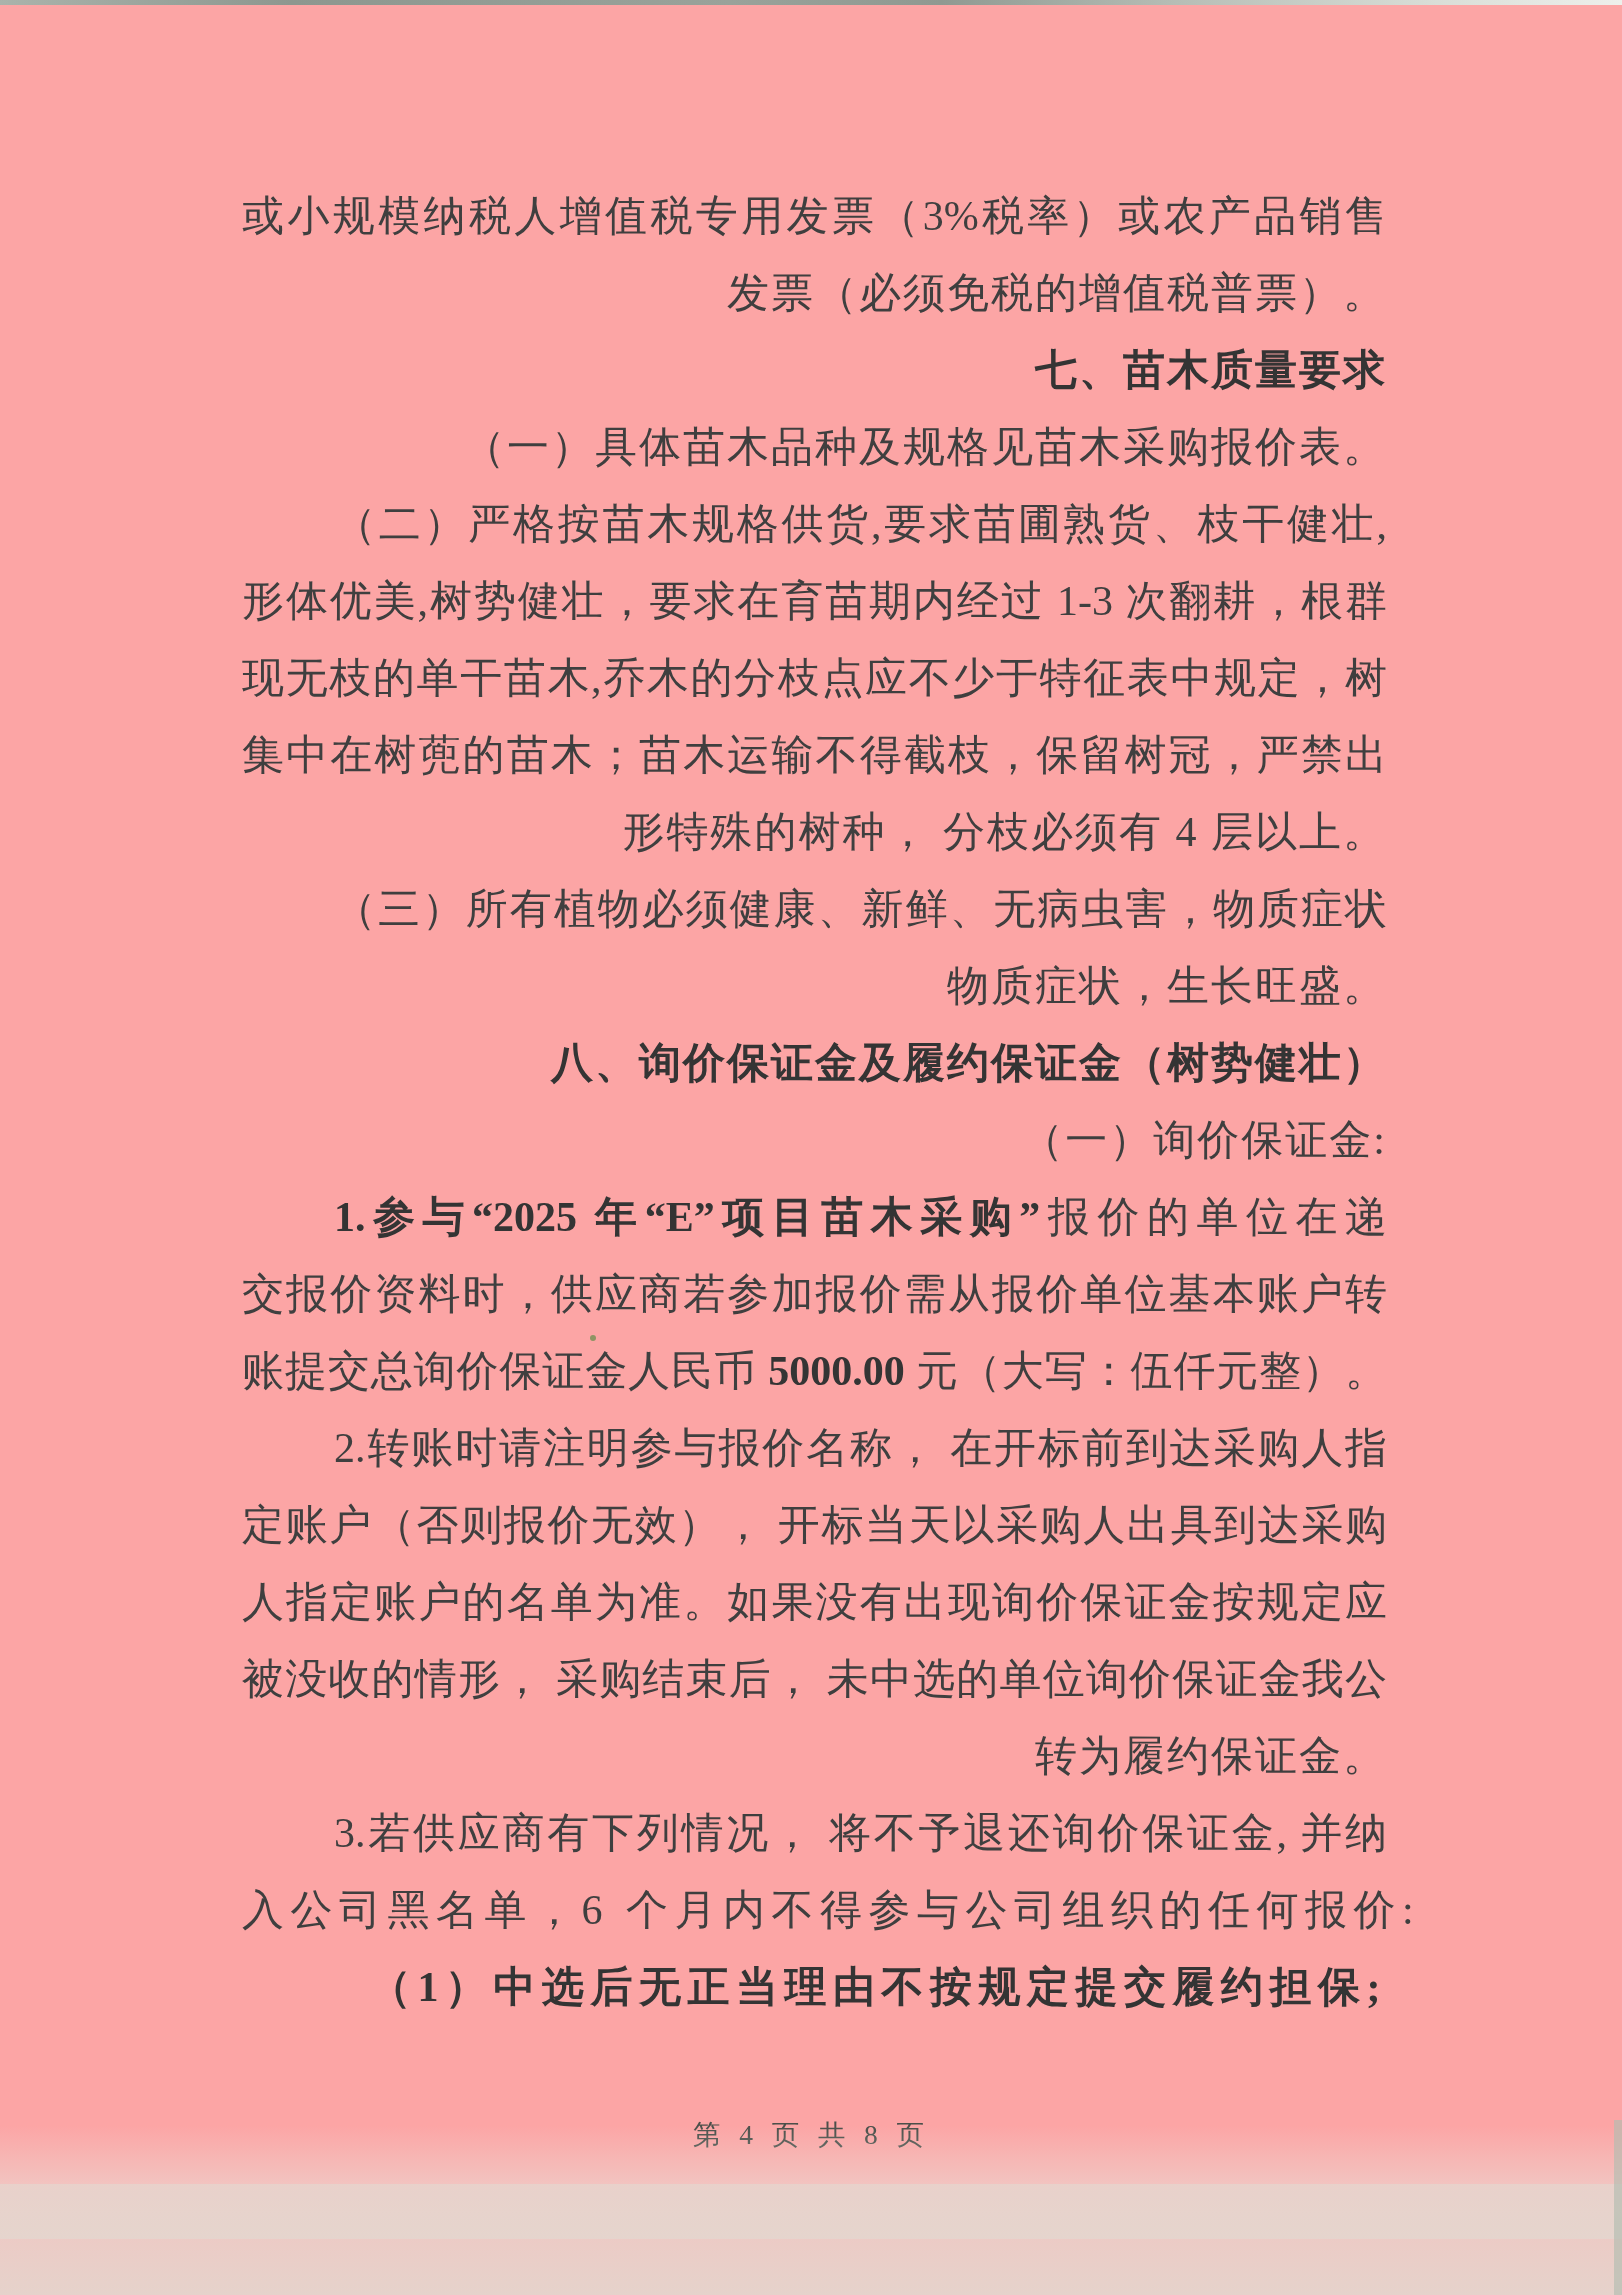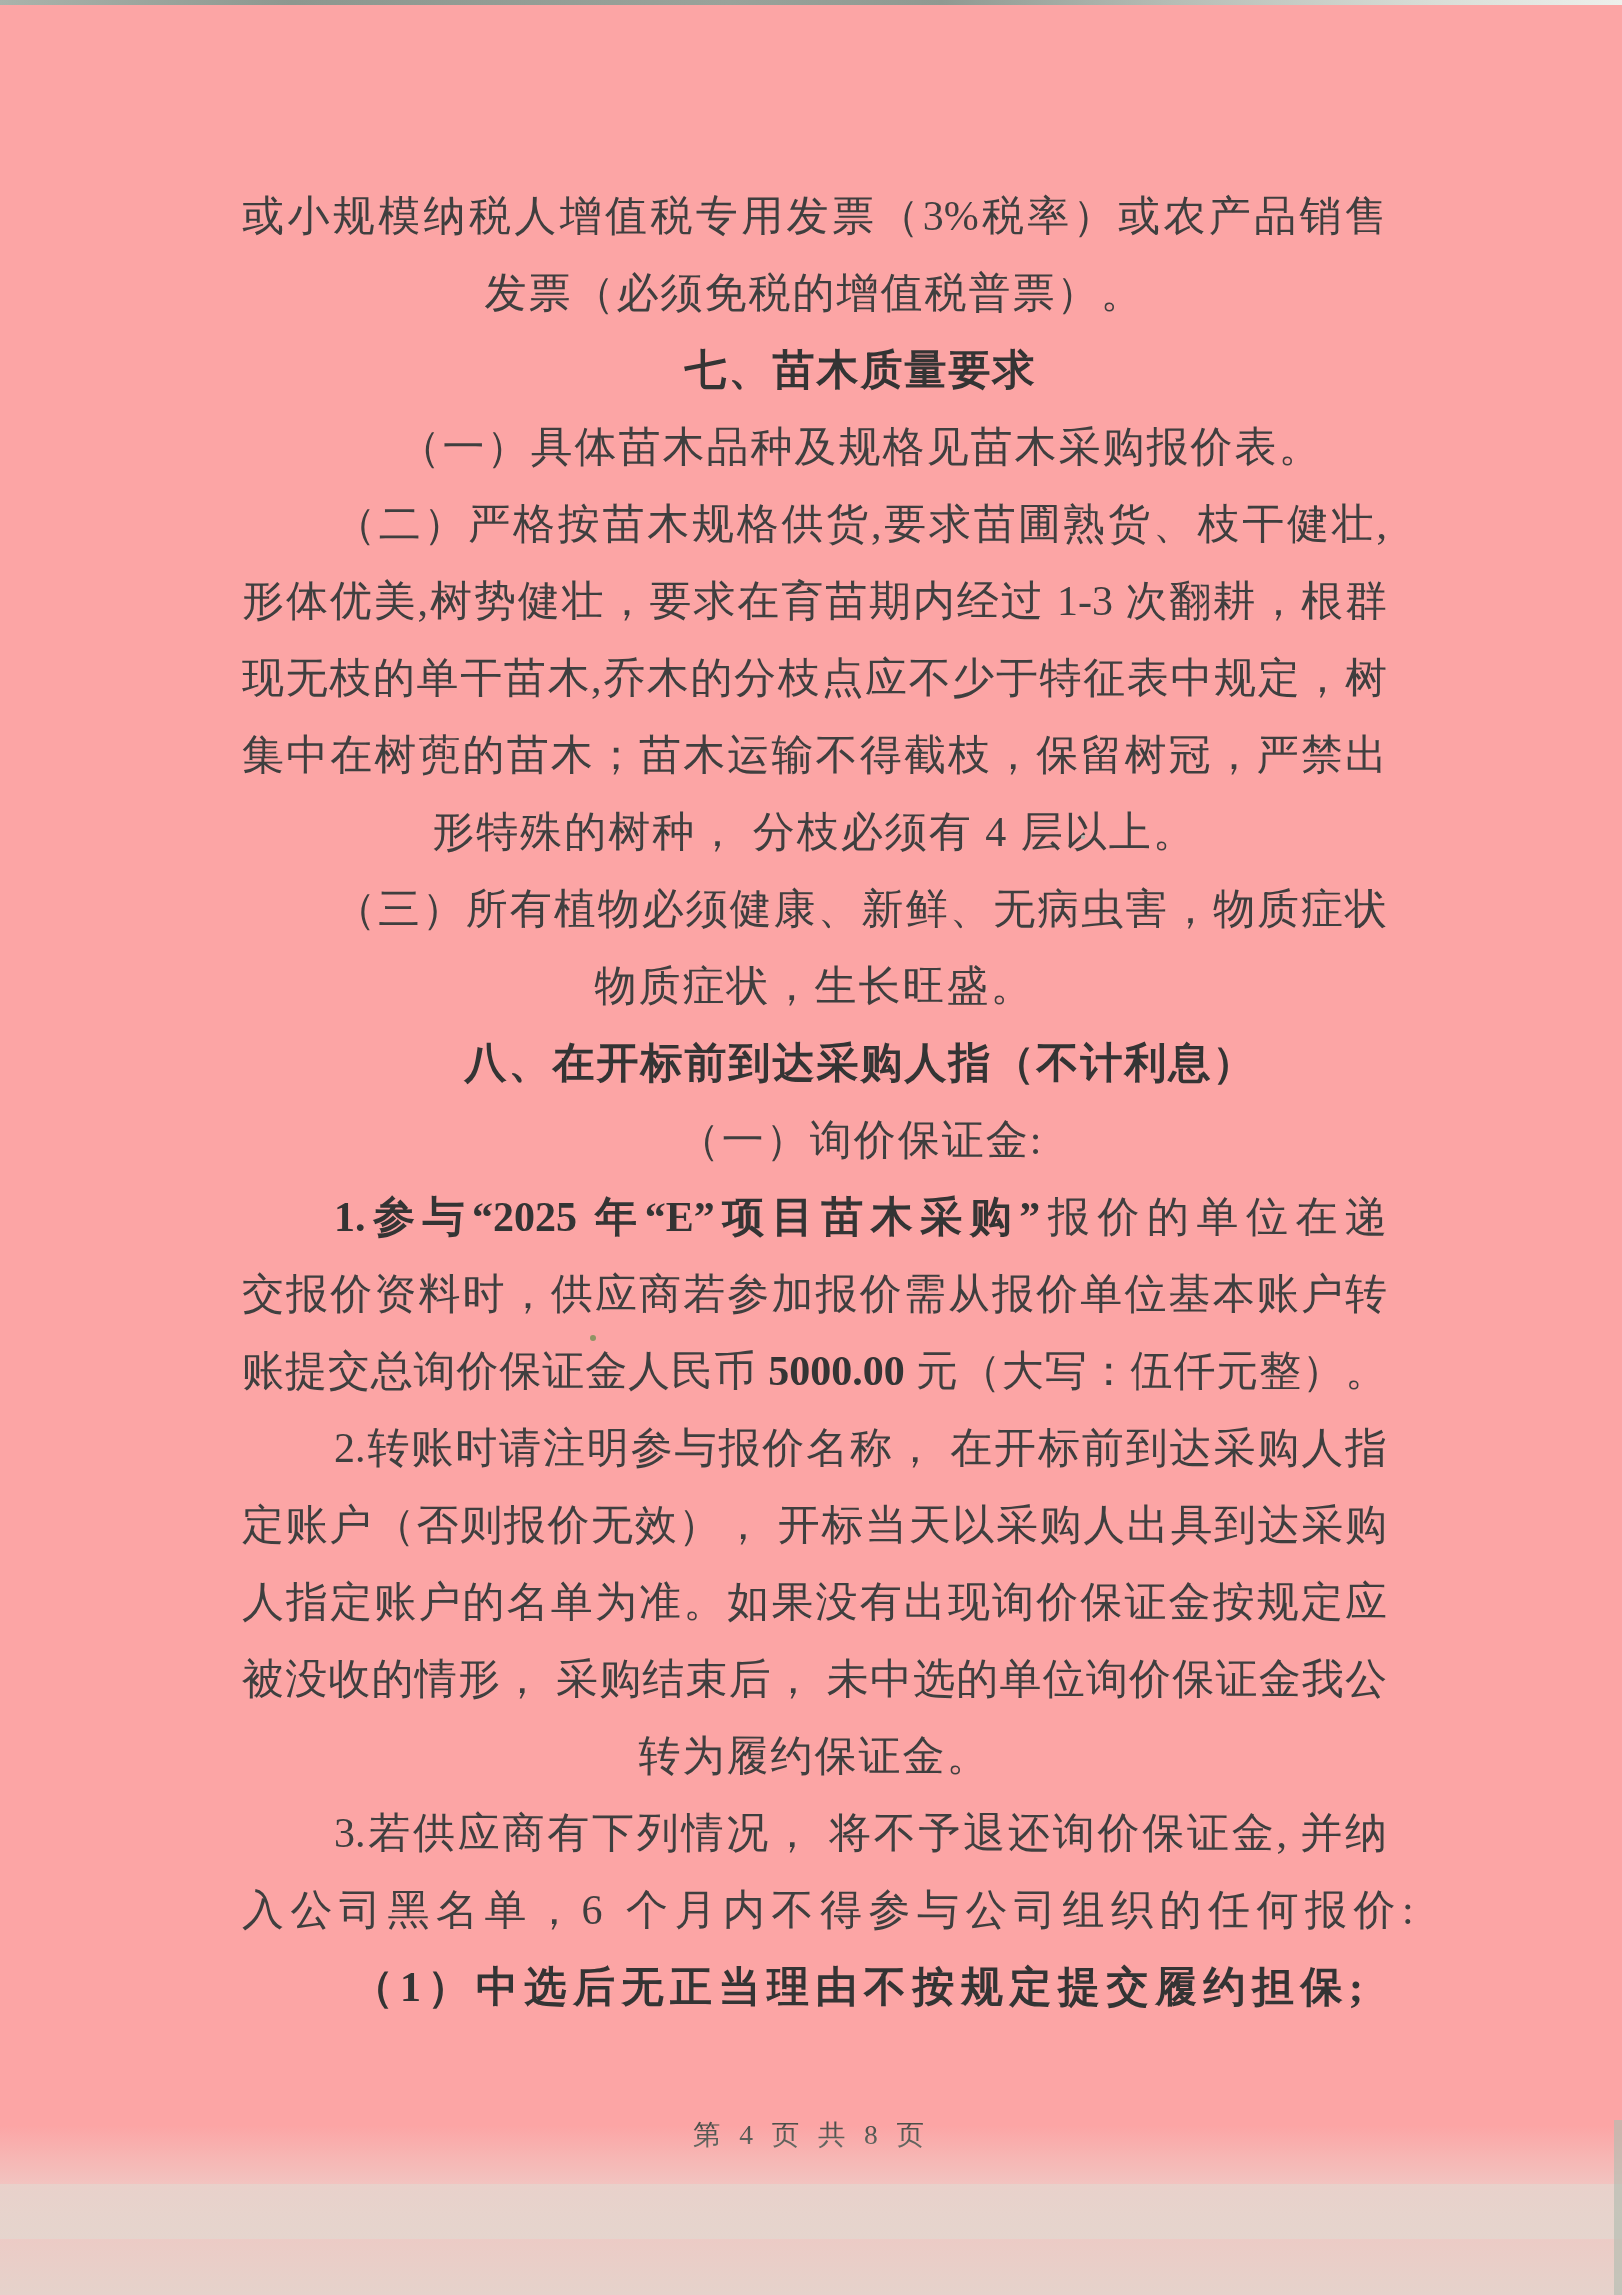--- a/index.html
+++ b/index.html
@@ -49,21 +49,21 @@
     width: 1145px;
   }
 
   .line {
     height: 77px;
     line-height: 77px;
     font-size: 42px;
     color: #3f3f3f;
     letter-spacing: 2px;
     white-space: nowrap;
-    text-align: center;
+    text-align: right;
   }
   .line.fill {
     white-space: normal;
     text-align: justify;
     text-align-last: justify;
     letter-spacing: 0;
   }
   .line.indent { padding-left: 92px; }
   .line.spread { letter-spacing: 6.5px; }
 
@@ -91,21 +91,21 @@
       <div class="line"><span class="seg">发票（必须免税的增值税普票）。</span></div>
       <div class="line indent"><span class="seg bold">七、苗木质量要求</span></div>
       <div class="line indent"><span class="seg">（一）具体苗木品种及规格见苗木采购报价表。</span></div>
       <div class="line indent fill"><span class="seg">（二）严格按苗木规格供货,要求苗圃熟货、枝干健壮,</span></div>
       <div class="line fill"><span class="seg">形体优美,树势健壮，要求在育苗期内经过 1-3 次翻耕，根群</span></div>
       <div class="line fill"><span class="seg">现无枝的单干苗木,乔木的分枝点应不少于特征表中规定，树</span></div>
       <div class="line fill"><span class="seg">集中在树蔸的苗木；苗木运输不得截枝，保留树冠，严禁出</span></div>
       <div class="line"><span class="seg">形特殊的树种， 分枝必须有 4 层以上。</span></div>
       <div class="line indent fill"><span class="seg">（三）所有植物必须健康、新鲜、无病虫害，物质症状</span></div>
       <div class="line"><span class="seg">物质症状，生长旺盛。</span></div>
-      <div class="line indent"><span class="seg bold">八、在开标前到达采购人指（不计利息）</span></div>
+      <div class="line indent"><span class="seg bold">八、询价保证金及履约保证金（树势健壮）</span></div>
       <div class="line indent"><span class="seg">（一）询价保证金:</span></div>
       <div class="line indent fill"><span class="seg bold">1.参与“2025 年“E”项目苗木采购”</span><span class="seg">报价的单位在递</span></div>
       <div class="line fill"><span class="seg">交报价资料时，供应商若参加报价需从报价单位基本账户转</span></div>
       <div class="line fill"><span class="seg">账提交总询价保证金人民币 </span><span class="seg bold">5000.00</span><span class="seg"> 元（大写：伍仟元整）。</span></div>
       <div class="line indent fill"><span class="seg">2.转账时请注明参与报价名称， 在开标前到达采购人指</span></div>
       <div class="line fill"><span class="seg">定账户（否则报价无效）， 开标当天以采购人出具到达采购</span></div>
       <div class="line fill"><span class="seg">人指定账户的名单为准。如果没有出现询价保证金按规定应</span></div>
       <div class="line fill"><span class="seg">被没收的情形， 采购结束后， 未中选的单位询价保证金我公</span></div>
       <div class="line"><span class="seg">转为履约保证金。</span></div>
       <div class="line indent fill"><span class="seg">3.若供应商有下列情况， 将不予退还询价保证金, 并纳</span></div>

